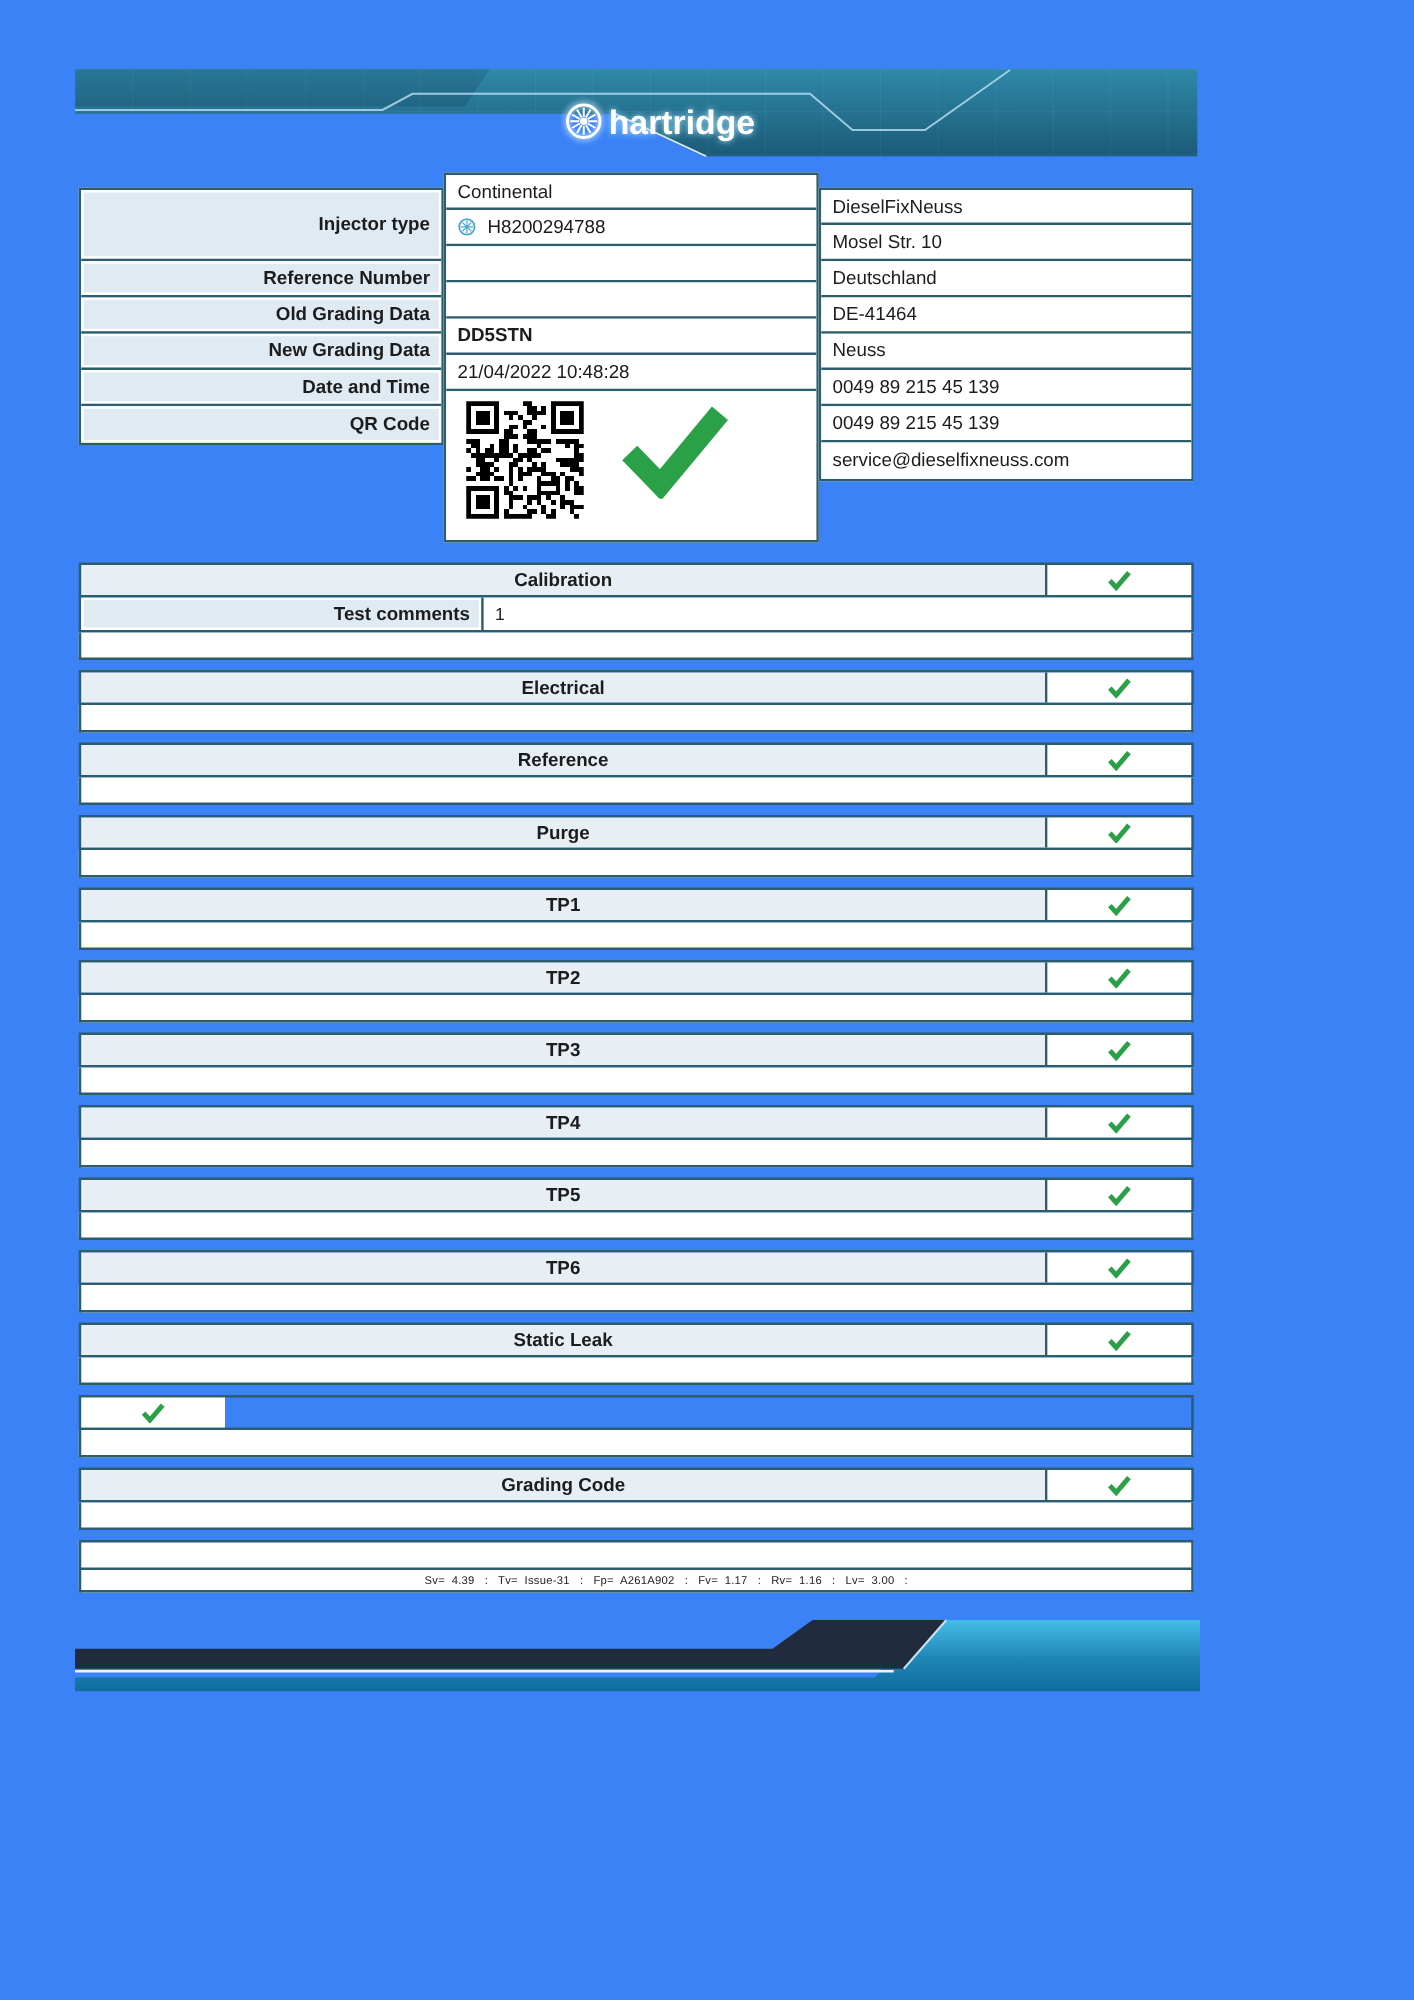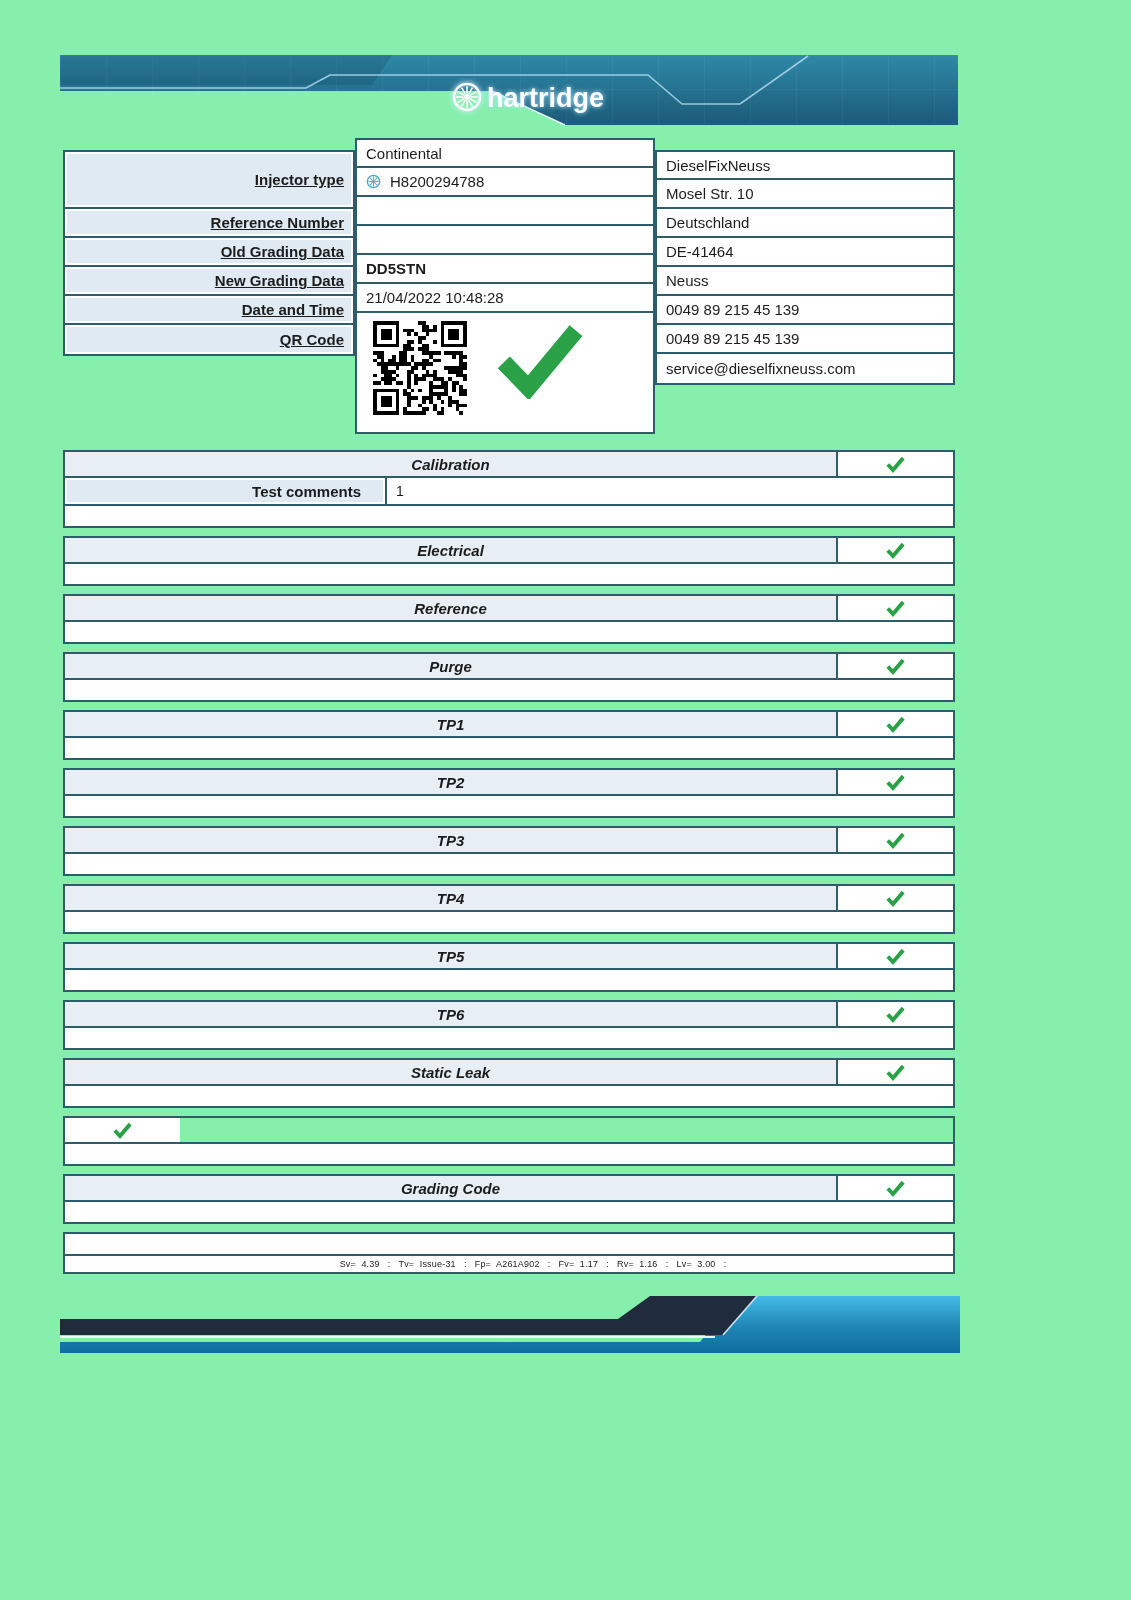--- a/index.html
+++ b/index.html
@@ -1,59 +1,59 @@
 <!DOCTYPE html>
 <html><head>
 <meta charset="utf-8">
 <style>
   html,body{margin:0;padding:0;background:#e9e9e9;}
   .page{
-    position:relative; width:1131px; height:1600px; background:#86efac;
+    position:relative; width:1131px; height:1600px; background:#3b82f6;
     font-family:"Liberation Sans", sans-serif; color:#1c1c1c; overflow:hidden;
     margin:0 auto;
   }
   
   .banner-top{position:absolute; left:60px; top:55px; width:898px; height:71px;}
   .banner-bottom{position:absolute; left:60px; top:1285px; width:900px; height:69px;}
 
   
   .col{position:absolute; border:2px solid var(--border); box-sizing:border-box; background:#fff;}
   .col-labels{left:63px; top:150px; width:292px;}
   .col-mid{left:355px; top:138px; width:300px;}
   .col-right{left:655px; top:150px; width:300px;}
   .cell{box-sizing:border-box; height:29px; border-bottom:2px solid var(--border);
         display:flex; align-items:center; font-size:15px; padding:0 9px; background:#fff;}
   .cell:last-child{border-bottom:none;}
   .cell.lbl{background:var(--label-bg); justify-content:flex-end; font-weight:bold;
-            box-shadow:inset 0 0 0 2px #fff;text-decoration:underline; }
+            box-shadow:inset 0 0 0 2px #fff; }
   .cell.tall{height:57px;}
   .cell.qrlbl{border-bottom:none;}
   .qr-cell{box-sizing:border-box; height:119px; display:flex; align-items:flex-start;
            gap:28px; padding:8px 0 0 16px; background:#fff;}
   .qr-box{width:94px; height:94px;}
   .check-big{width:88px; height:76px; margin-top:2px;}
   .check-big path, .check-sm path{fill:none; stroke:var(--check); }
   .check-big path{stroke-width:19;}
   .check-sm{width:21px; height:17px;}
   .check-sm path{stroke-width:4.6;}
   .mini-wheel{flex:0 0 auto; margin-right:9px;}
 
   
   .sections{position:absolute; left:63px; top:450px; width:892px;}
   .section-block{margin-bottom:8px;}
   .sec-row{display:flex; border:2px solid var(--border); box-sizing:border-box; height:28px;}
   .sec-title-cell{flex:1; background:var(--section-bg); border-right:2px solid var(--border);
-                  display:flex; align-items:center; justify-content:center;font-style:italic;}
+                  display:flex; align-items:center; justify-content:center;}
   .sec-title{font-weight:bold; font-size:15px;}
   .sec-check-cell{width:115px; background:#fff; display:flex; align-items:center; justify-content:center;}
   .sec-empty{border:2px solid var(--border); border-top:none; height:20px; background:#fff;}
   .tc-row{display:flex; border:2px solid var(--border); border-top:none; box-sizing:border-box; height:28px;}
   .tc-label{width:322px; background:var(--label-bg); box-shadow:inset 0 0 0 2px #fff;
             font-weight:bold; font-size:15px; display:flex; align-items:center;
-            justify-content:flex-end; padding-right:24px; box-sizing:border-box;
+            justify-content:flex-end; padding-right:9px; box-sizing:border-box;
             border-right:2px solid var(--border);}
   .tc-value{flex:1; background:#fff; display:flex; align-items:center; padding-left:9px; font-size:14px;}
   .footer-block .sec-empty{border-top:2px solid var(--border);}
   .version-row{border:2px solid var(--border); border-top:none; height:16px; background:#fff;
                display:flex; align-items:center; justify-content:center;}
   .version-text{font-size:9px; color:#222; white-space:pre; letter-spacing:0.2px;padding-left:48px;}
 </style>
 </head>
 <body>
 

